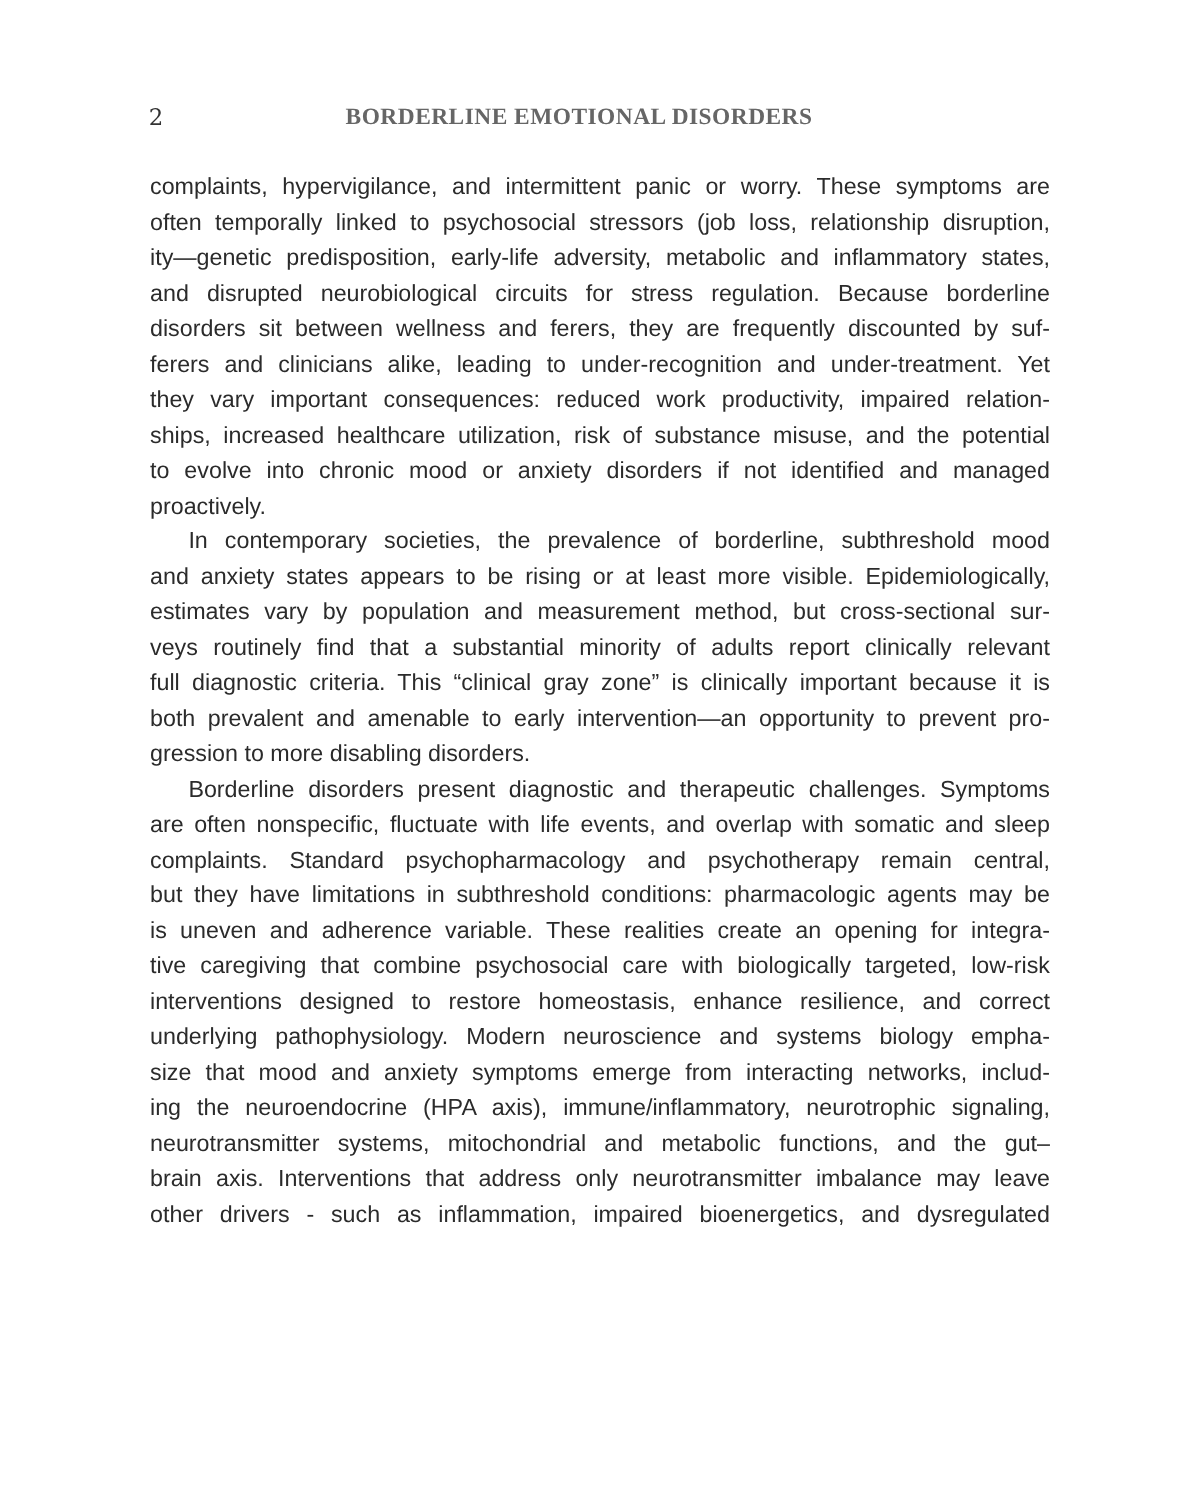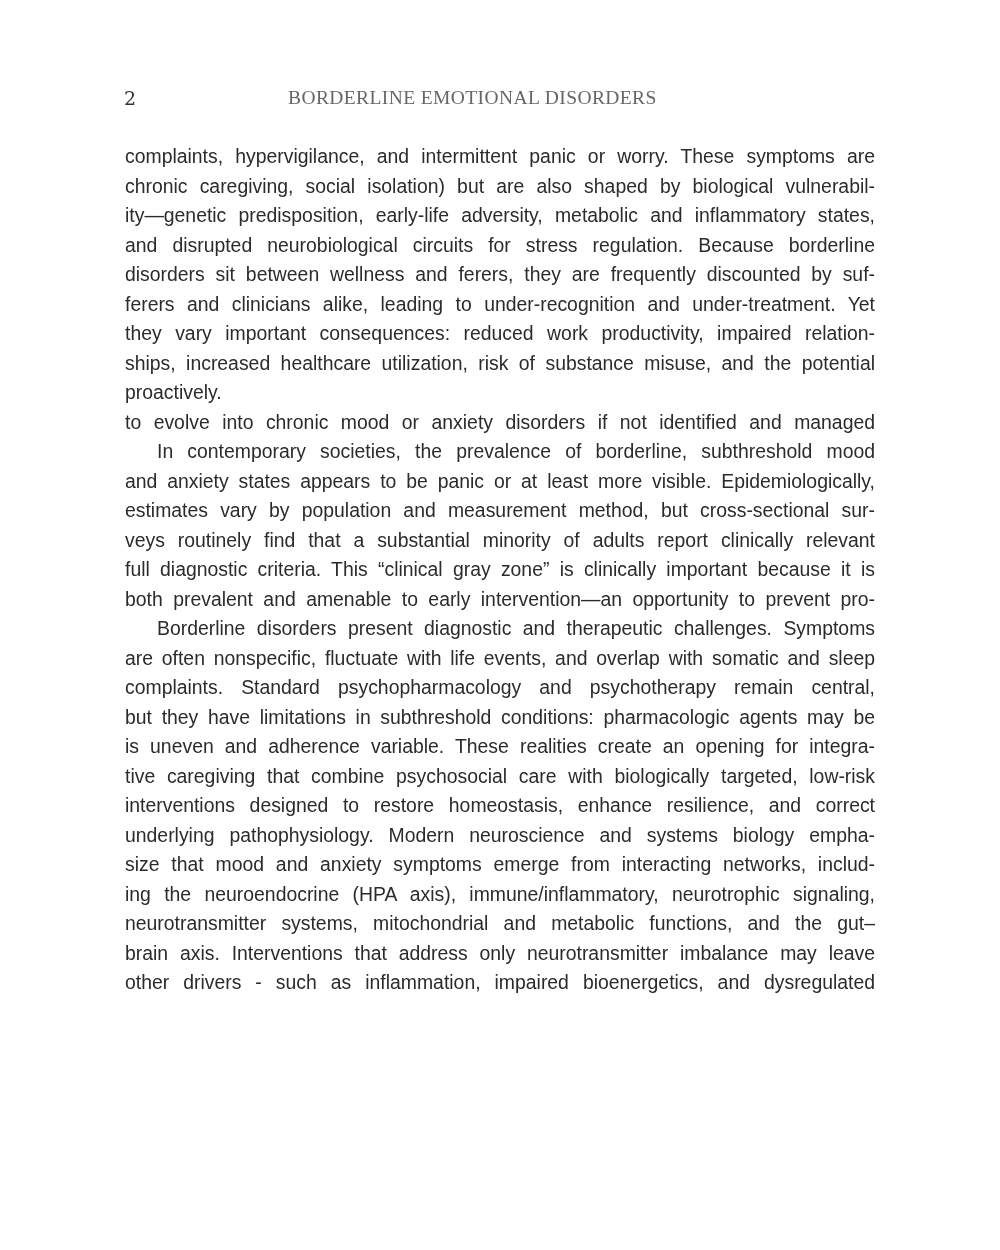--- a/index.html
+++ b/index.html
@@ -5,21 +5,21 @@
   html, body { margin: 0; padding: 0; background: #ffffff; }
   body { width: 1000px; height: 1250px; position: relative; overflow: hidden; }
   .page-number {
     position: absolute; left: 124px; top: 87px;
     font-family: "DejaVu Serif", "Liberation Serif", serif;
     font-size: 19px; color: #333333;
   }
   .running-head {
     position: absolute; left: 288px; top: 87px; width: 424px;
     font-family: "Liberation Serif", serif;
-    font-weight: normal; font-size: 19.5px; color: #666666;
+    font-weight: bold; font-size: 19.5px; color: #666666;
     letter-spacing: 0.4px; white-space: nowrap;
   }
   .body-text {
     position: absolute; left: 125px; top: 142px; width: 750px;
     font-family: "Liberation Sans", sans-serif;
     font-size: 19.4px; color: #2b2b2b;
   }
   .line {
     height: 29.5px; line-height: 29.5px;
     text-align: justify; text-align-last: justify;
@@ -31,37 +31,38 @@
 </style>
 </head>
 <body>
 
 <div class="page-number">2</div>
 <div class="running-head">BORDERLINE EMOTIONAL DISORDERS</div>
 
 <div class="body-text" id="body-text">
     <div>
       <div class="line">complaints, hypervigilance, and intermittent panic or worry. These symptoms are</div>
-      <div class="line">chronic caregiving, social isolation) but are also shaped by biological vulnerabil-</div>
+      <div class="line">often temporally linked to psychosocial stressors (job loss, relationship disruption,</div>
       <div class="line">ity—genetic predisposition, early-life adversity, metabolic and inflammatory states,</div>
       <div class="line">and disrupted neurobiological circuits for stress regulation. Because borderline</div>
       <div class="line">disorders sit between wellness and ferers, they are frequently discounted by suf-</div>
       <div class="line">ferers and clinicians alike, leading to under-recognition and under-treatment. Yet</div>
       <div class="line">they vary important consequences: reduced work productivity, impaired relation-</div>
       <div class="line">ships, increased healthcare utilization, risk of substance misuse, and the potential</div>
+      <div class="line">to evolve into chronic mood or anxiety disorders if not identified and managed</div>
       <div class="line last">proactively.</div>
-      <div class="line">to evolve into chronic mood or anxiety disorders if not identified and managed</div>
     </div>
     <div>
       <div class="line indent">In contemporary societies, the prevalence of borderline, subthreshold mood</div>
-      <div class="line">and anxiety states appears to be panic or at least more visible. Epidemiologically,</div>
+      <div class="line">and anxiety states appears to be rising or at least more visible. Epidemiologically,</div>
       <div class="line">estimates vary by population and measurement method, but cross-sectional sur-</div>
       <div class="line">veys routinely find that a substantial minority of adults report clinically relevant</div>
       <div class="line">full diagnostic criteria. This “clinical gray zone” is clinically important because it is</div>
       <div class="line">both prevalent and amenable to early intervention—an opportunity to prevent pro-</div>
+      <div class="line last">gression to more disabling disorders.</div>
     </div>
     <div>
       <div class="line indent">Borderline disorders present diagnostic and therapeutic challenges. Symptoms</div>
       <div class="line">are often nonspecific, fluctuate with life events, and overlap with somatic and sleep</div>
       <div class="line">complaints. Standard psychopharmacology and psychotherapy remain central,</div>
       <div class="line">but they have limitations in subthreshold conditions: pharmacologic agents may be</div>
       <div class="line">is uneven and adherence variable. These realities create an opening for integra-</div>
       <div class="line">tive caregiving that combine psychosocial care with biologically targeted, low-risk</div>
       <div class="line">interventions designed to restore homeostasis, enhance resilience, and correct</div>
       <div class="line">underlying pathophysiology. Modern neuroscience and systems biology empha-</div>

